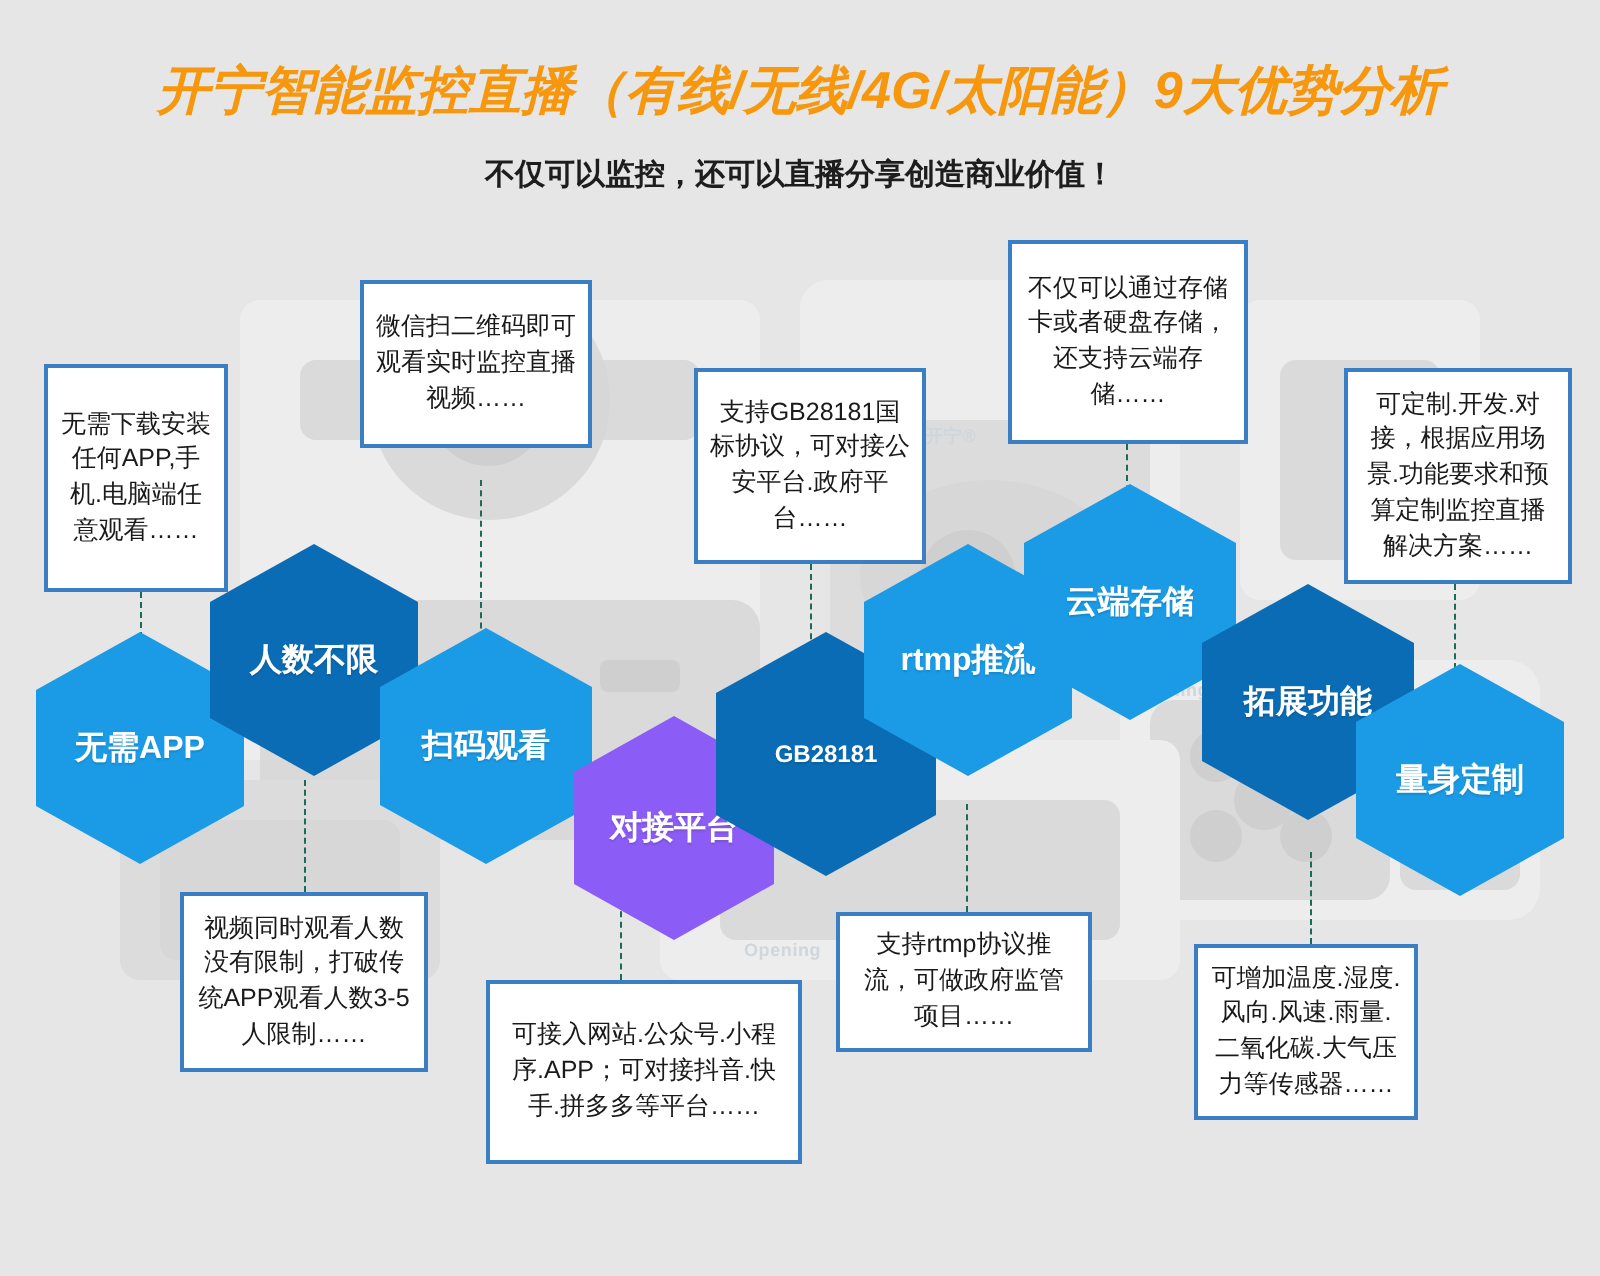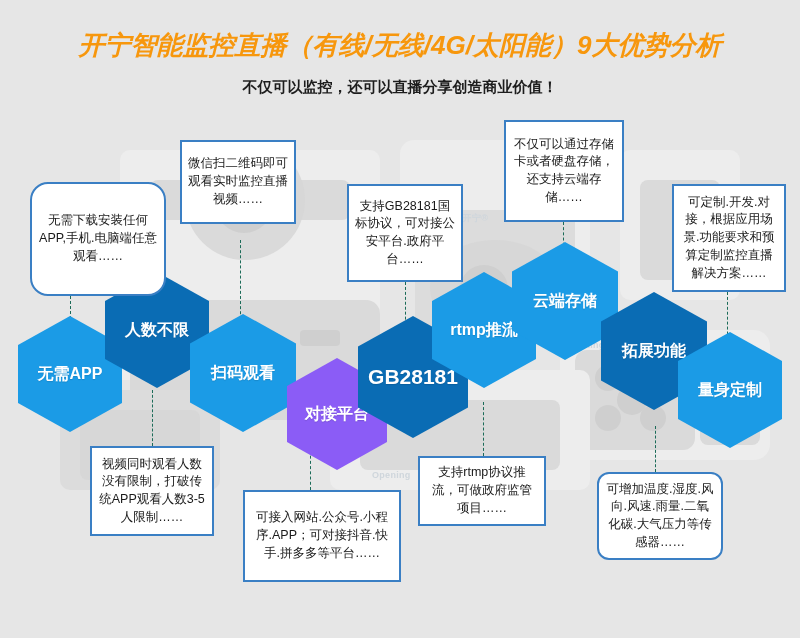--- a/index.html
+++ b/index.html
@@ -119,40 +119,40 @@
 
   <div class="hex" style="left:190px;top:314px;width:106px;height:118px;background:#1b9be6;">
     <span class="hex-label" style="font-size:16px;">扫码观看</span>
   </div>
 
   <div class="hex" style="left:287px;top:358px;width:100px;height:112px;background:#8b5cf6;">
     <span class="hex-label" style="font-size:16px;">对接平台</span>
   </div>
 
   <div class="hex" style="left:358px;top:316px;width:110px;height:122px;background:#0a6cb4;">
-    <span class="hex-label" style="font-size:21px;">GB28181</span>
+    <span class="hex-label" style="font-size:12px;">GB28181</span>
   </div>
 
   <div class="hex" style="left:432px;top:272px;width:104px;height:116px;background:#1b9be6;">
     <span class="hex-label" style="font-size:16px;">rtmp推流</span>
   </div>
 
   <div class="hex" style="left:512px;top:242px;width:106px;height:118px;background:#1b9be6;">
     <span class="hex-label" style="font-size:16px;">云端存储</span>
   </div>
 
   <div class="hex" style="left:601px;top:292px;width:106px;height:118px;background:#0a6cb4;">
     <span class="hex-label" style="font-size:16px;">拓展功能</span>
   </div>
 
   <div class="hex" style="left:678px;top:332px;width:104px;height:116px;background:#1b9be6;">
     <span class="hex-label" style="font-size:16px;">量身定制</span>
   </div>
 
-  <div class="note" style="left:30px;top:182px;width:136px;height:114px;border-radius:18px;">
+  <div class="note" style="left:22px;top:182px;width:92px;height:114px;">
     <span>无需下载安装任何APP,手机.电脑端任意观看……</span>
   </div>
 
   <div class="note" style="left:180px;top:140px;width:116px;height:84px;">
     <span>微信扫二维码即可观看实时监控直播视频……</span>
   </div>
 
   <div class="note" style="left:347px;top:184px;width:116px;height:98px;">
     <span>支持GB28181国标协议，可对接公安平台.政府平台……</span>
   </div>
@@ -170,17 +170,17 @@
   </div>
 
   <div class="note" style="left:243px;top:490px;width:158px;height:92px;">
     <span>可接入网站.公众号.小程序.APP；可对接抖音.快手.拼多多等平台……</span>
   </div>
 
   <div class="note" style="left:418px;top:456px;width:128px;height:70px;">
     <span>支持rtmp协议推流，可做政府监管项目……</span>
   </div>
 
-  <div class="note" style="left:597px;top:472px;width:126px;height:88px;border-radius:12px;">
+  <div class="note" style="left:597px;top:472px;width:112px;height:88px;">
     <span>可增加温度.湿度.风向.风速.雨量.二氧化碳.大气压力等传感器……</span>
   </div>
 
 </div>
 
 </body></html>

